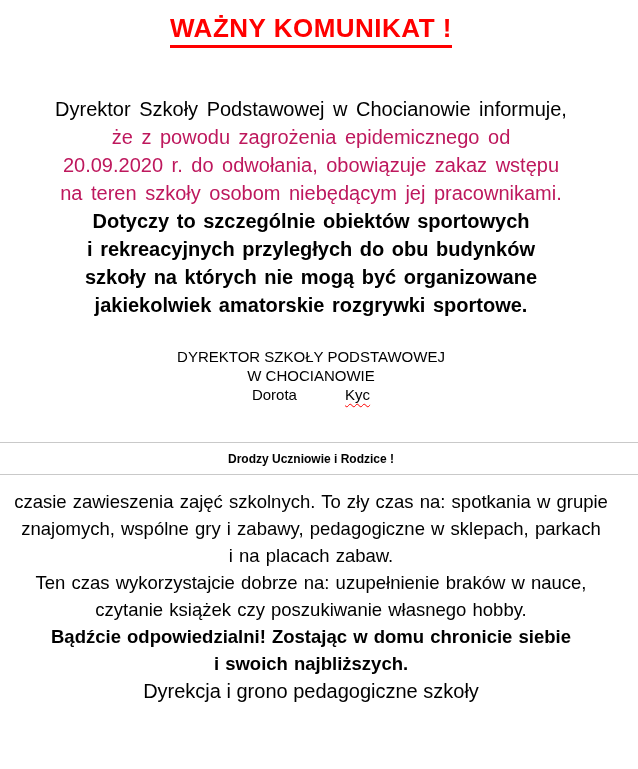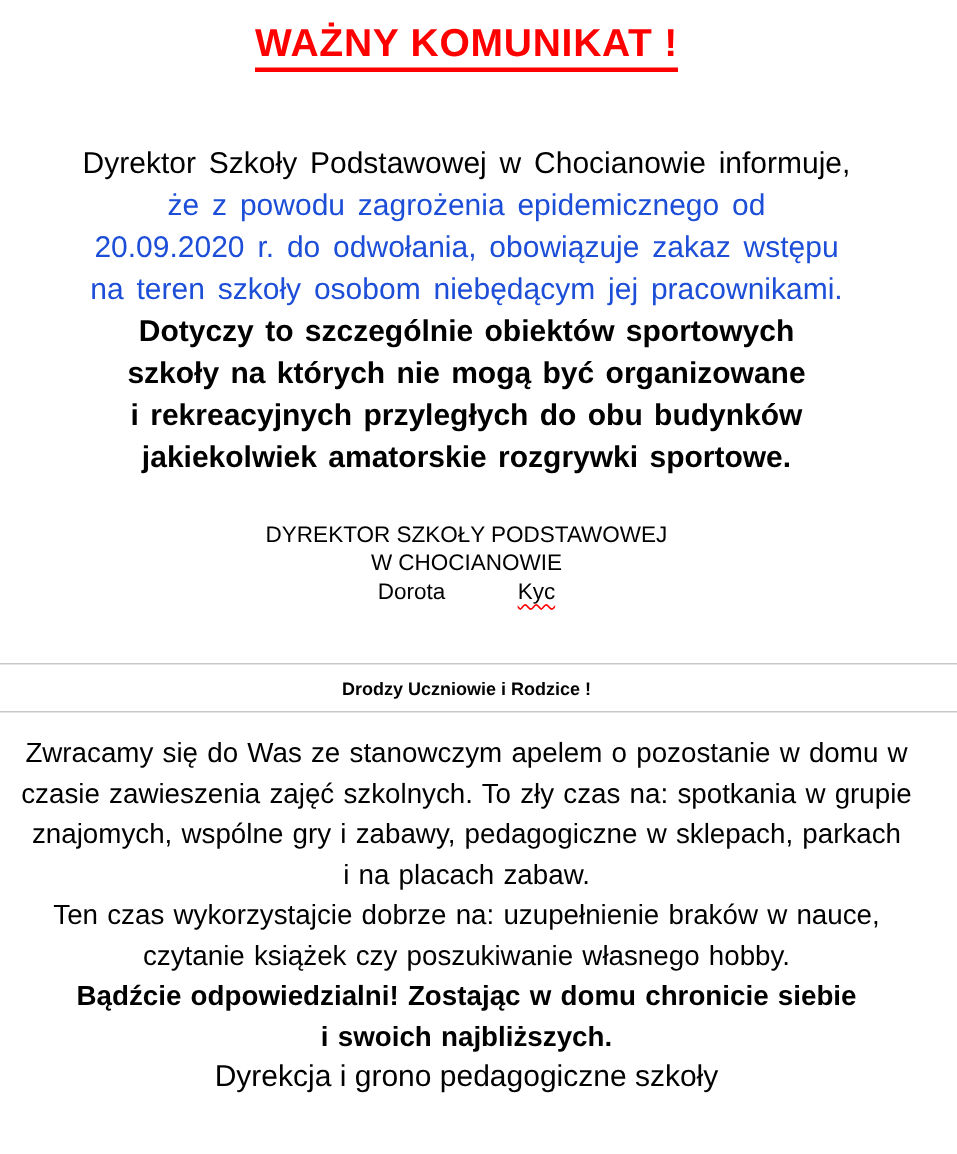--- a/index.html
+++ b/index.html
@@ -28,21 +28,21 @@
 
   
   .announcement {
     margin-top: 47px;
     text-align: center;
     font-size: 20px;
     line-height: 28px;
     word-spacing: 3px;
   }
   .announcement .line { display: block; }
-  .announcement .red { color: #1d4ed8; }
+  .announcement .red { color: #be185d; }
   .announcement .bold { font-weight: bold; word-spacing: 2px; }
 
   
   .signature {
     margin-top: 28px;
     text-align: center;
     font-size: 15px;
     line-height: 19px;
   }
   .signature .line { display: block; }
@@ -99,39 +99,38 @@
   <div class="title-wrap">
     <span class="title-text">WAŻNY KOMUNIKAT !</span>
   </div>
 
   <div class="announcement">
     <span class="line">Dyrektor Szkoły Podstawowej w Chocianowie informuje,</span>
     <span class="line red">że z powodu zagrożenia epidemicznego od</span>
     <span class="line red">20.09.2020 r. do odwołania, obowiązuje zakaz wstępu</span>
     <span class="line red">na teren szkoły osobom niebędącym jej pracownikami.</span>
     <span class="line bold">Dotyczy to szczególnie obiektów sportowych</span>
+    <span class="line bold">i rekreacyjnych przyległych do obu budynków</span>
     <span class="line bold">szkoły na których nie mogą być organizowane</span>
-    <span class="line bold">i rekreacyjnych przyległych do obu budynków</span>
     <span class="line bold">jakiekolwiek amatorskie rozgrywki sportowe.</span>
   </div>
 
   <div class="signature">
     <span class="line">DYREKTOR SZKOŁY PODSTAWOWEJ</span>
     <span class="line">W CHOCIANOWIE</span>
     <span class="line"><span>Dorota </span><span class="squiggle">Kyc</span></span>
   </div>
 
   <hr class="divider divider-top">
 
   <div class="section-heading">Drodzy Uczniowie i Rodzice !</div>
 
   <hr class="divider">
 
   <div class="appeal">
-    <span class="line">Zwracamy się do Was ze stanowczym apelem o pozostanie w domu w</span>
     <span class="line">czasie zawieszenia zajęć szkolnych. To zły czas na: spotkania w grupie</span>
     <span class="line">znajomych, wspólne gry i zabawy, pedagogiczne w sklepach, parkach</span>
     <span class="line">i na placach zabaw.</span>
     <span class="line">Ten czas wykorzystajcie dobrze na: uzupełnienie braków w nauce,</span>
     <span class="line">czytanie książek czy poszukiwanie własnego hobby.</span>
     <span class="line bold">Bądźcie odpowiedzialni! Zostając w domu chronicie siebie</span>
     <span class="line bold">i swoich najbliższych.</span>
   </div>
 
   <div class="footer-line">Dyrekcja i grono pedagogiczne szkoły</div>

